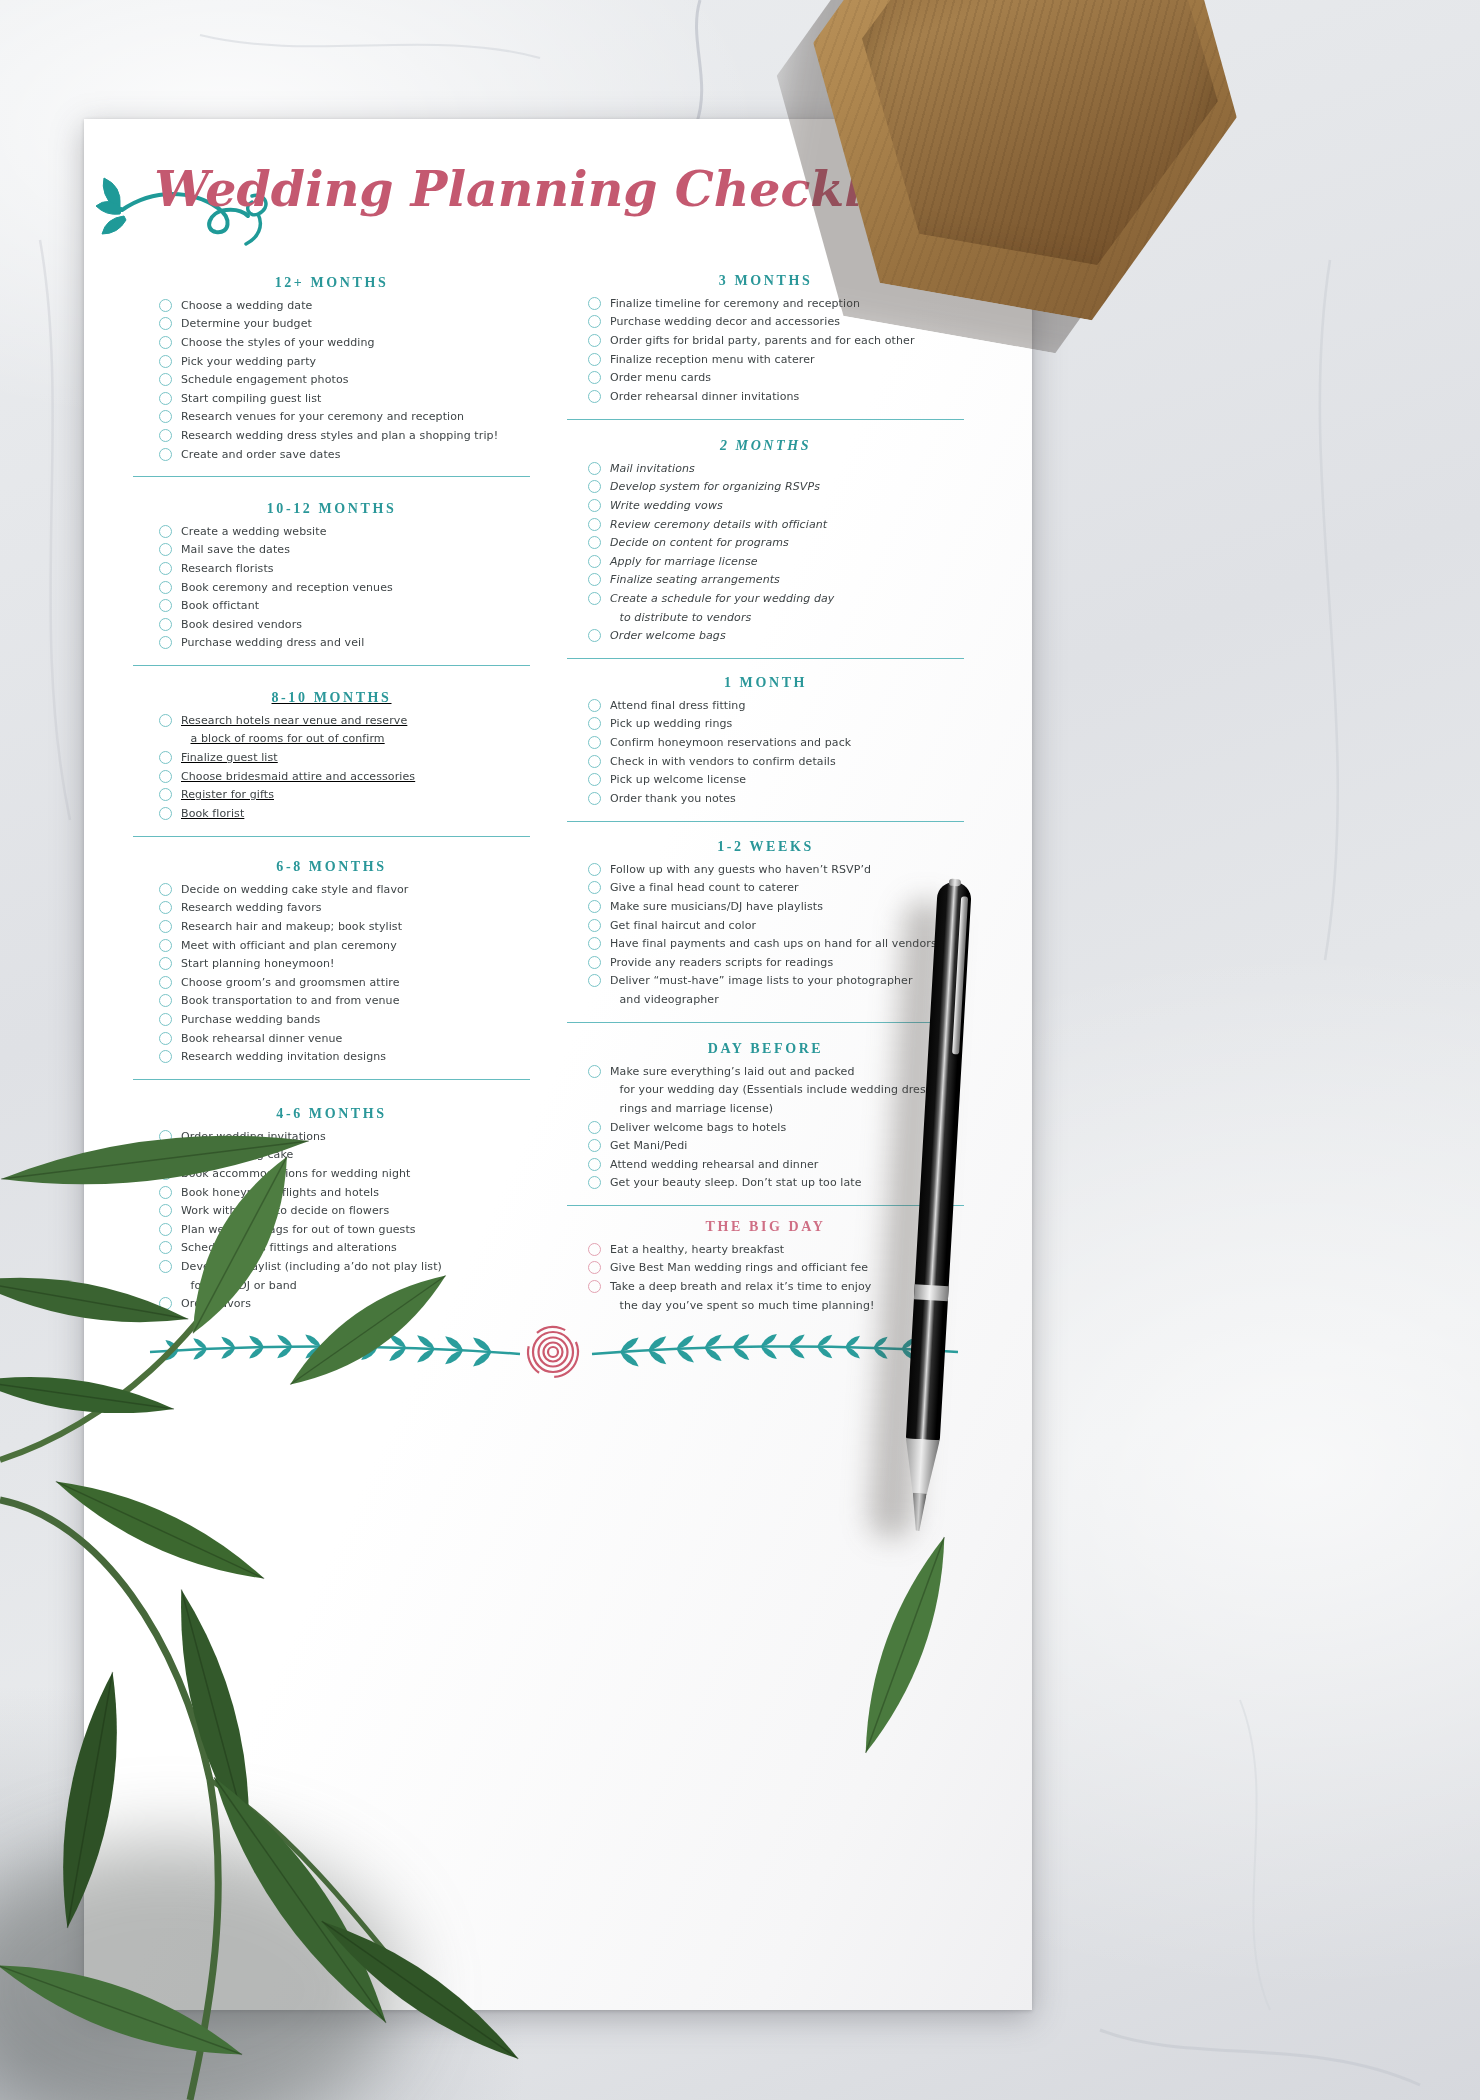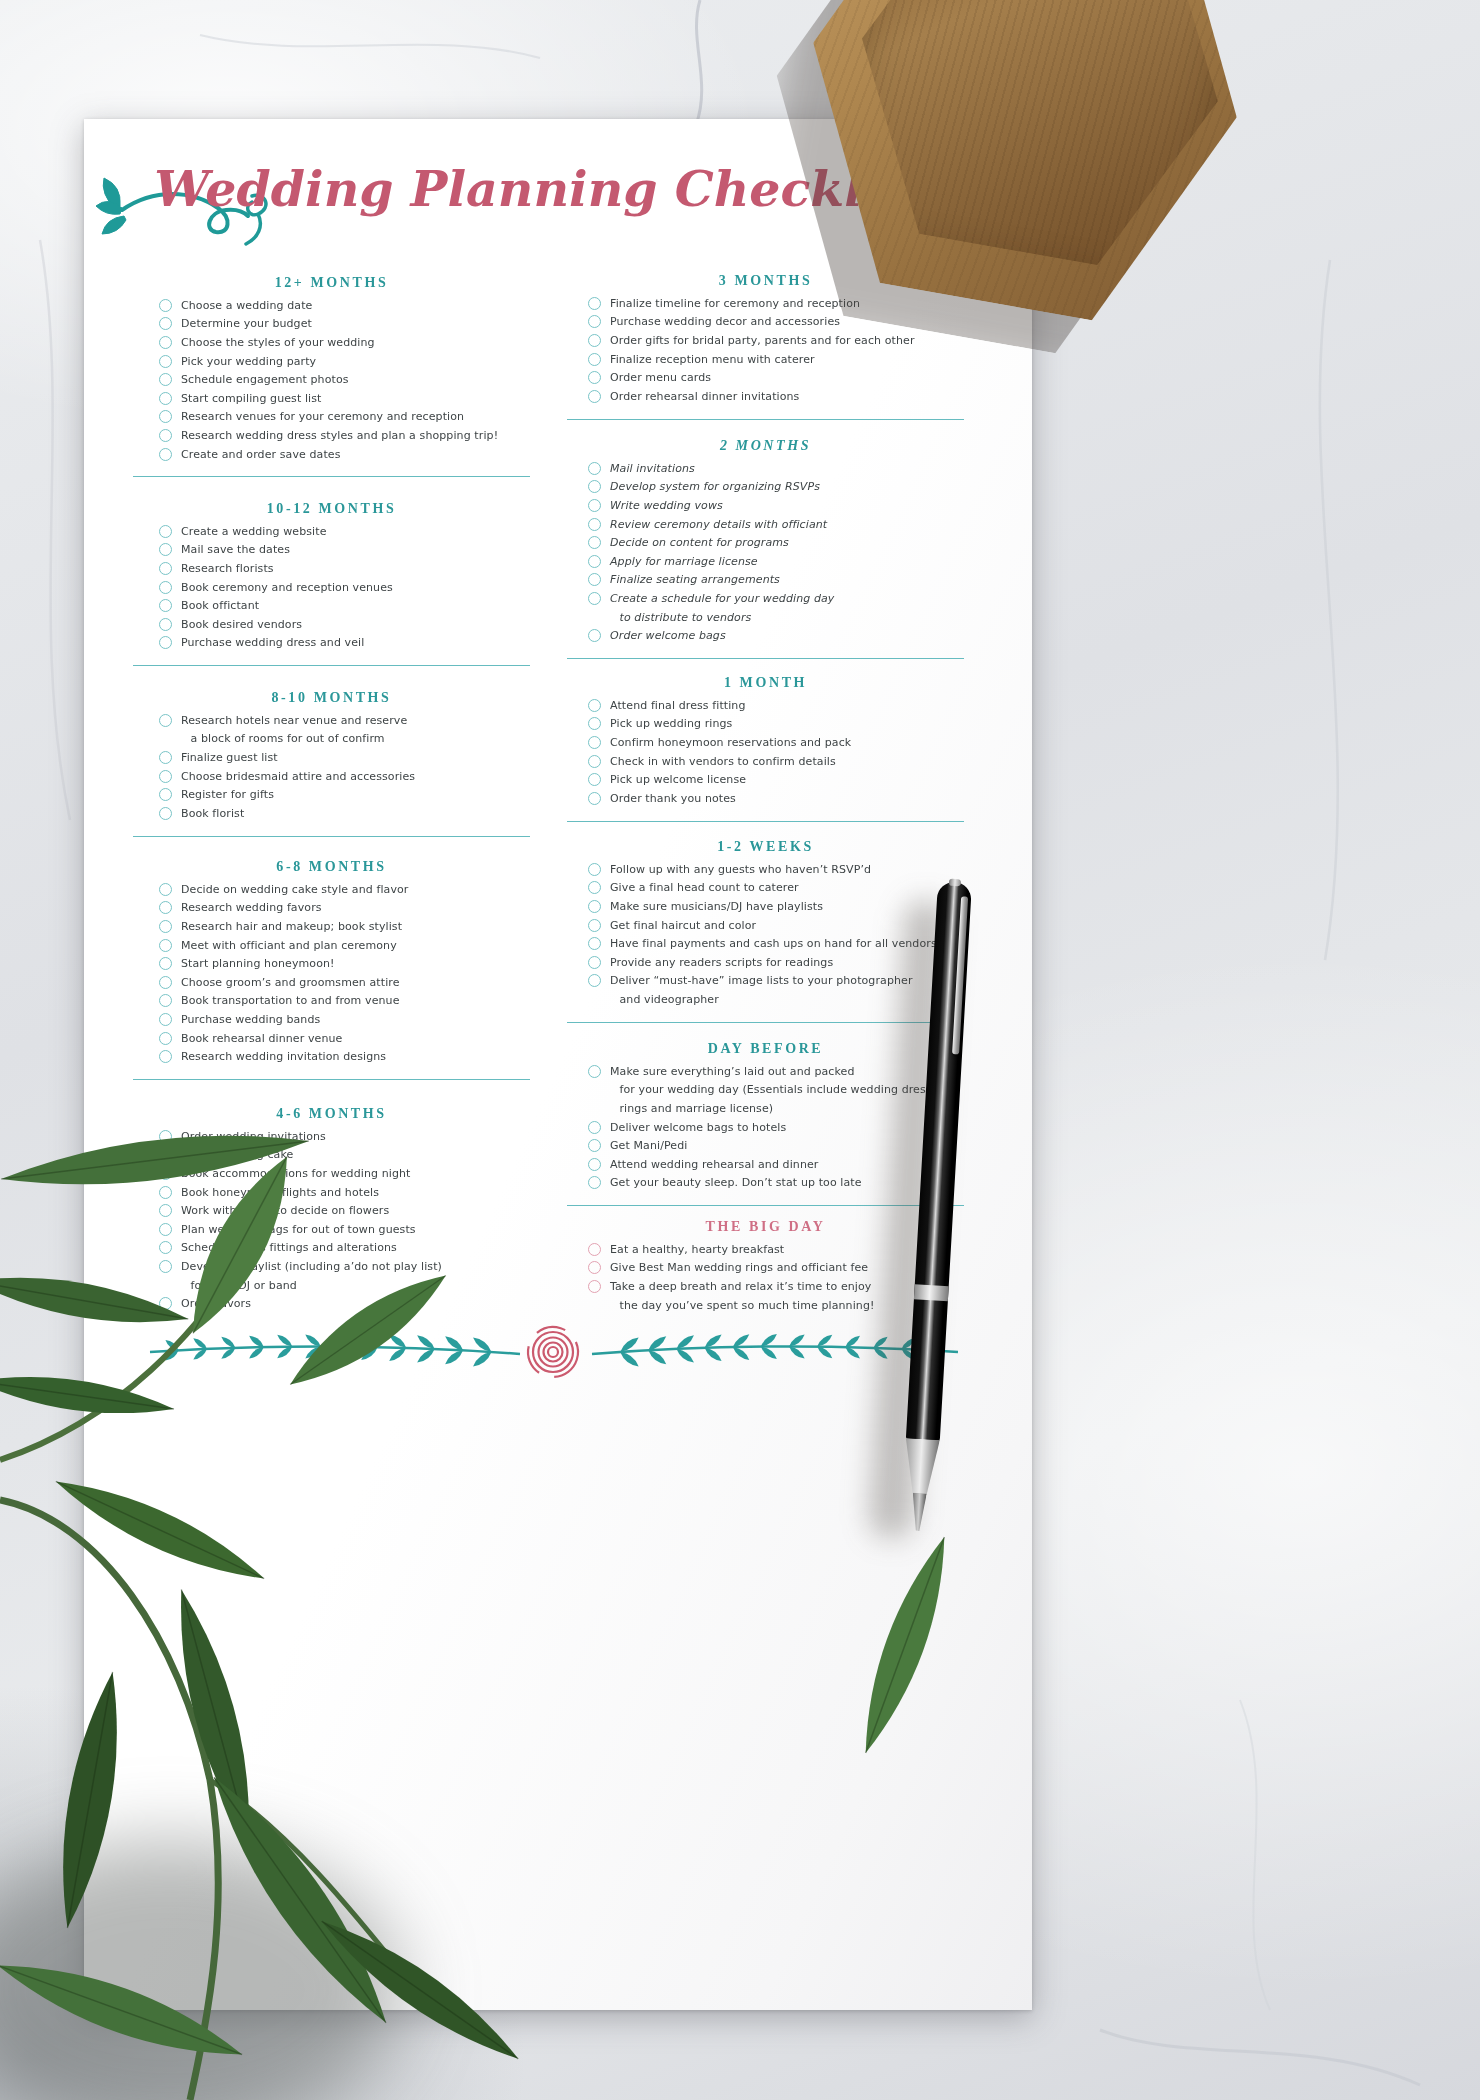--- a/index.html
+++ b/index.html
@@ -172,21 +172,21 @@
               <span class="cb"></span>
               <span class="txt">Book desired vendors</span>
             </div>
             <div class="line">
               <span class="cb"></span>
               <span class="txt">Purchase wedding dress and veil</span>
             </div>
           </div>
           <div class="divider"></div>
         </div>
-        <div class="sec col-left" style="left: 133px; top: 685px;">
+        <div class="sec col-left" style="left: 133px; top: 685px; text-decoration: underline;">
           <h2>8-10 MONTHS</h2>
           <div class="items">
             <div class="line">
               <span class="cb"></span>
               <span class="txt">Research hotels near venue and reserve</span>
             </div>
             <div class="line cont">
               <span class="txt">a block of rooms for out of confirm</span>
             </div>
             <div class="line">

